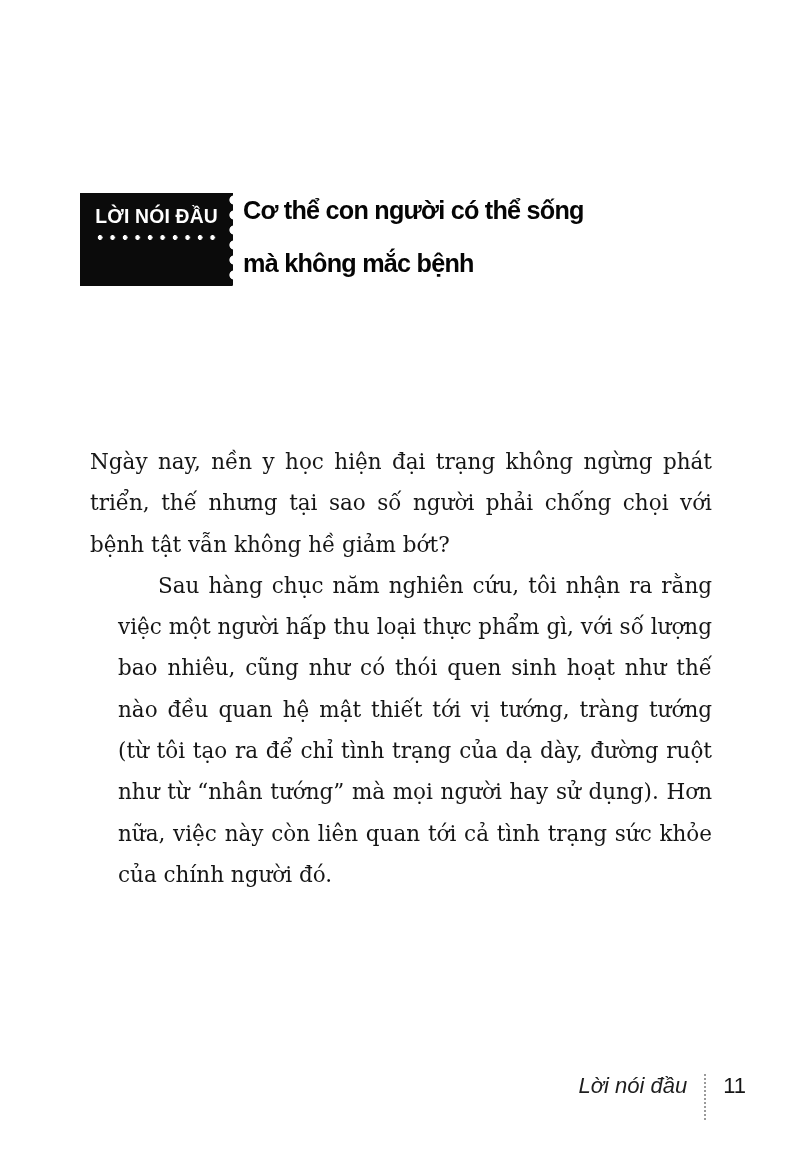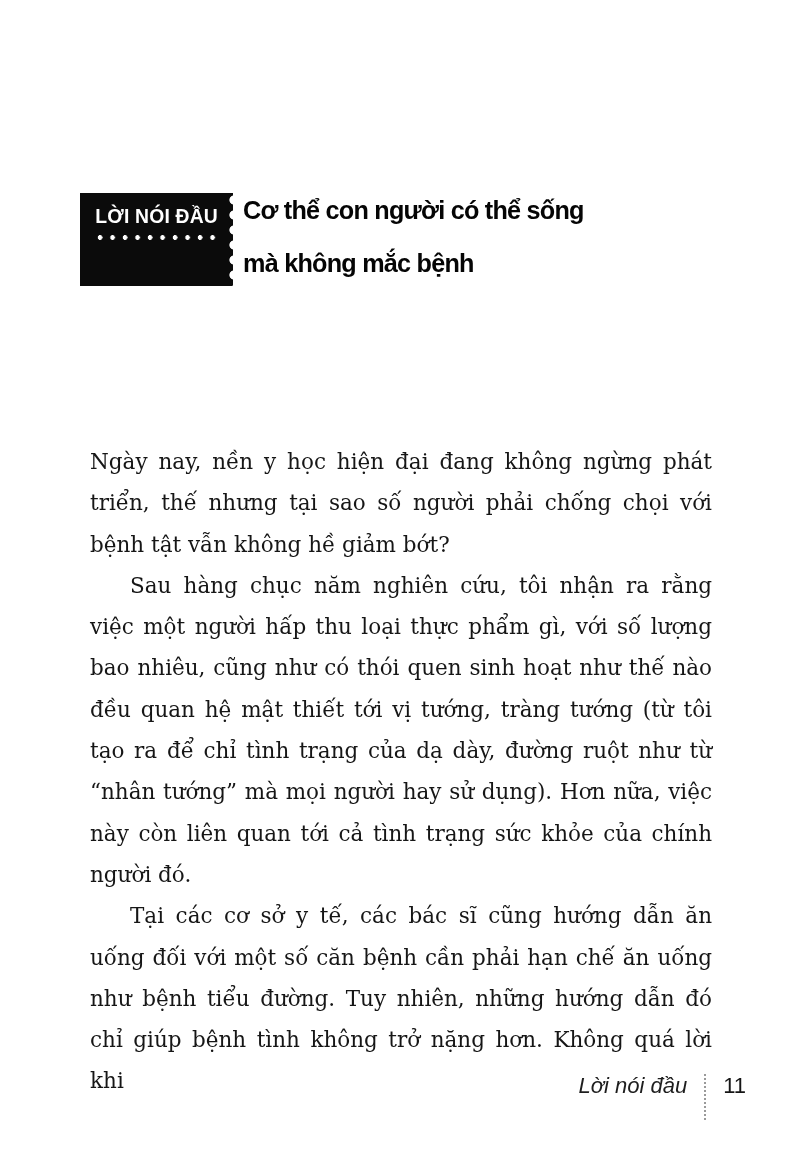--- a/index.html
+++ b/index.html
@@ -92,21 +92,21 @@
     width: 622px;
   }
   .para {
     margin: 0;
     font-size: 21.5px;
     line-height: 41.3px;
     text-align: justify;
     text-justify: inter-word;
     color: #161616;
   }
-  .para.indent { text-indent: 40px; }
+  .para.indent { text-indent: 40px; margin-left: 28px; }
 
   
   .page-footer {
     position: absolute;
     top: 1072px;
     right: 76px;
     display: flex;
     align-items: flex-start;
   }
   .footer-section {
@@ -142,23 +142,22 @@
       <span class="badge-dots"></span>
       <span class="badge-scallop"></span>
     </div>
     <h1 class="title">
       <span class="title-line">Cơ thể con người có thể sống</span>
       <span class="title-line">mà không mắc bệnh</span>
     </h1>
   </header>
 
   <main class="body-text">
-    <p class="para">Ngày nay, nền y học hiện đại đang không ngừng phát triển, thế nhưng tại sao số người phải chống chọi với bệnh tật vẫn không hề giảm bớt?</p>
+    <p class="para">Ngày nay, nền y học hiện đại trạng không ngừng phát triển, thế nhưng tại sao số người phải chống chọi với bệnh tật vẫn không hề giảm bớt?</p>
     <p class="para indent">Sau hàng chục năm nghiên cứu, tôi nhận ra rằng việc một người hấp thu loại thực phẩm gì, với số lượng bao nhiêu, cũng như có thói quen sinh hoạt như thế nào đều quan hệ mật thiết tới vị tướng, tràng tướng (từ tôi tạo ra để chỉ tình trạng của dạ dày, đường ruột như từ “nhân tướng” mà mọi người hay sử dụng). Hơn nữa, việc này còn liên quan tới cả tình trạng sức khỏe của chính người đó.</p>
-    <p class="para indent">Tại các cơ sở y tế, các bác sĩ cũng hướng dẫn ăn uống đối với một số căn bệnh cần phải hạn chế ăn uống như bệnh tiểu đường. Tuy nhiên, những hướng dẫn đó chỉ giúp bệnh tình không trở nặng hơn. Không quá lời khi</p>
   </main>
 
   <footer class="page-footer">
     <span class="footer-section">Lời nói đầu</span>
     <span class="footer-divider"></span>
     <span class="footer-page-number">11</span>
   </footer>
 
 </div>
 

